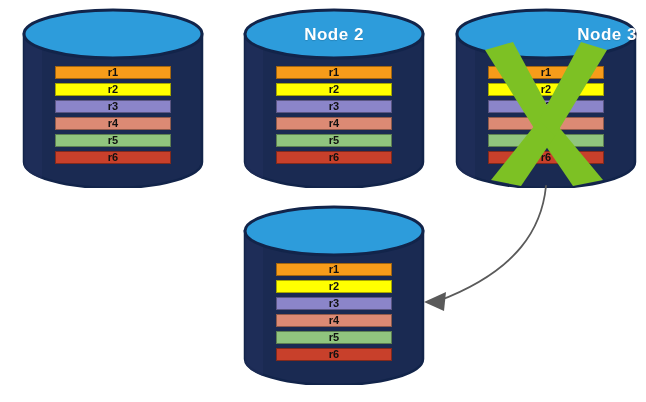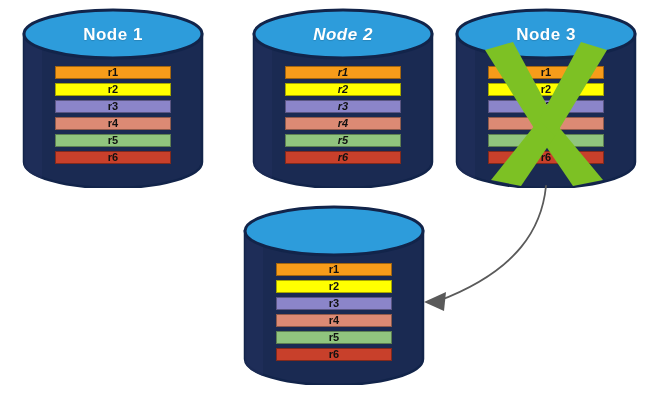--- a/index.html
+++ b/index.html
@@ -77,32 +77,31 @@
 <body>
 
 <div id="canvas">
 
   <div class="node" style="left:22px; top:8px; width:182px; height:180px;">
     <svg width="182" height="180" viewBox="0 0 182 180">
       <path d="M2,26 L2,154 A89,26 0 0 0 180,154 L180,26 Z" fill="#1A2A52" stroke="#12244A" stroke-width="2.5"></path>
       <path d="M2,26 L2,154 A89,26 0 0 0 20,171 L20,40 A89,26 0 0 1 2,26 Z" fill="#22305C" opacity="0.55"></path>
       <ellipse cx="91" cy="26" rx="89" ry="24" fill="#2D9CDB" stroke="#12244A" stroke-width="3"></ellipse>
     </svg>
-    <div class="node-label" style="top:17px;">Node 1</div>
     <div class="rows" style="top:58px;">
       <div class="row-bar" style="width:116px; background:#F79C1A;">r1</div>
       <div class="row-bar" style="width:116px; background:#FFFF00;">r2</div>
       <div class="row-bar" style="width:116px; background:#8B85C9;">r3</div>
       <div class="row-bar" style="width:116px; background:#DC8A74;">r4</div>
       <div class="row-bar" style="width:116px; background:#90C47E;">r5</div>
       <div class="row-bar" style="width:116px; background:#C8402B;">r6</div>
     </div>
   </div>
 
-  <div class="node" style="left:252px; top:8px; width:182px; height:180px;font-style:italic;">
+  <div class="node" style="left:243px; top:8px; width:182px; height:180px;">
     <svg width="182" height="180" viewBox="0 0 182 180">
       <path d="M2,26 L2,154 A89,26 0 0 0 180,154 L180,26 Z" fill="#1A2A52" stroke="#12244A" stroke-width="2.5"></path>
       <path d="M2,26 L2,154 A89,26 0 0 0 20,171 L20,40 A89,26 0 0 1 2,26 Z" fill="#22305C" opacity="0.55"></path>
       <ellipse cx="91" cy="26" rx="89" ry="24" fill="#2D9CDB" stroke="#12244A" stroke-width="3"></ellipse>
     </svg>
     <div class="node-label" style="top:17px;">Node 2</div>
     <div class="rows" style="top:58px;">
       <div class="row-bar" style="width:116px; background:#F79C1A;">r1</div>
       <div class="row-bar" style="width:116px; background:#FFFF00;">r2</div>
       <div class="row-bar" style="width:116px; background:#8B85C9;">r3</div>
@@ -111,21 +110,21 @@
       <div class="row-bar" style="width:116px; background:#C8402B;">r6</div>
     </div>
   </div>
 
   <div class="node" style="left:455px; top:8px; width:182px; height:180px;">
     <svg width="182" height="180" viewBox="0 0 182 180">
       <path d="M2,26 L2,154 A89,26 0 0 0 180,154 L180,26 Z" fill="#1A2A52" stroke="#12244A" stroke-width="2.5"></path>
       <path d="M2,26 L2,154 A89,26 0 0 0 20,171 L20,40 A89,26 0 0 1 2,26 Z" fill="#22305C" opacity="0.55"></path>
       <ellipse cx="91" cy="26" rx="89" ry="24" fill="#2D9CDB" stroke="#12244A" stroke-width="3"></ellipse>
     </svg>
-    <div class="node-label" style="top:17px;">Node 3</div>
+    <div class="node-label" style="top:17px;text-align:right;">Node 3</div>
     <div class="rows" style="top:58px;">
       <div class="row-bar" style="width:116px; background:#F79C1A;">r1</div>
       <div class="row-bar" style="width:116px; background:#FFFF00;">r2</div>
       <div class="row-bar" style="width:116px; background:#8B85C9;">r3</div>
       <div class="row-bar" style="width:116px; background:#DC8A74;">r4</div>
       <div class="row-bar" style="width:116px; background:#90C47E;">r5</div>
       <div class="row-bar" style="width:116px; background:#C8402B;">r6</div>
     </div>
 
     <svg class="xmark" width="182" height="180" viewBox="0 0 182 180" style="left:0; top:0;">

